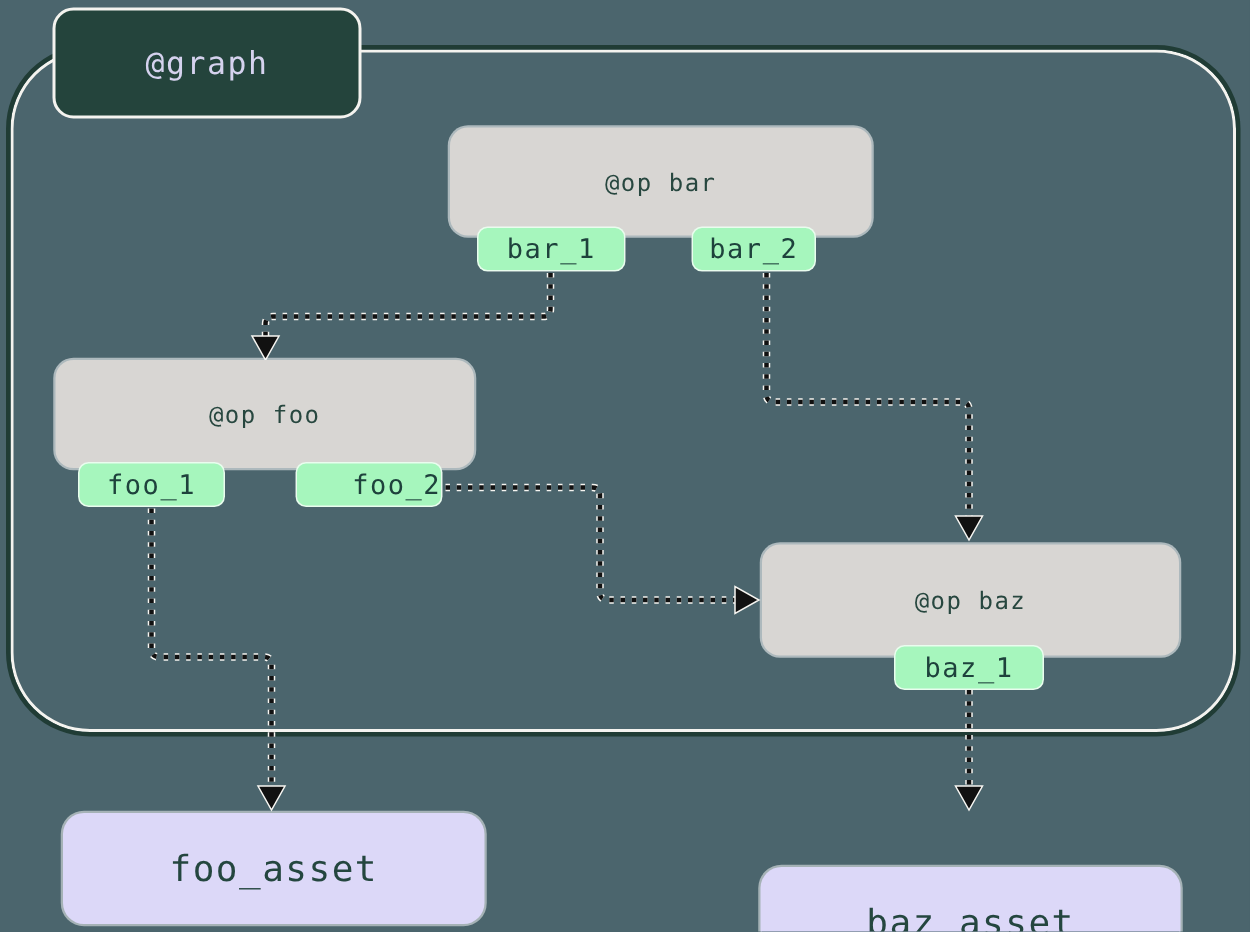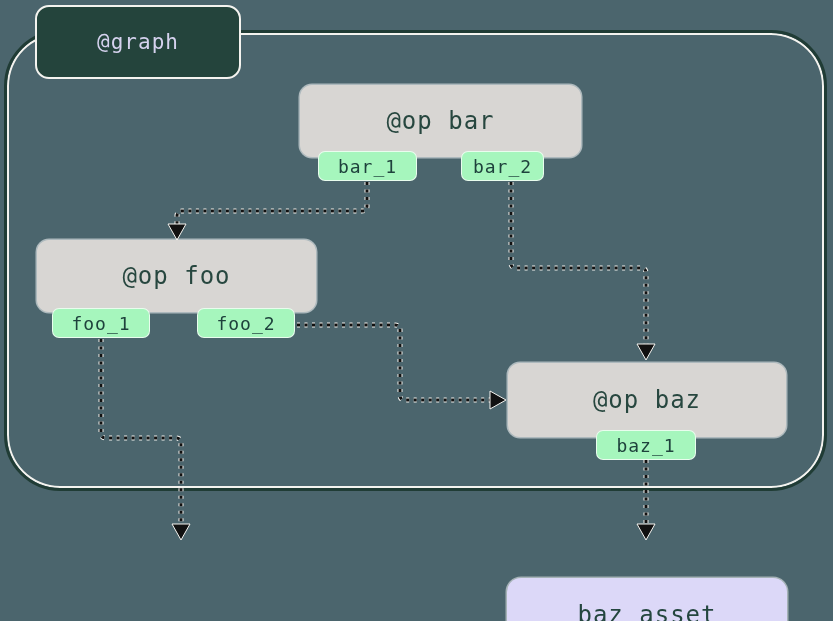--- a/index.html
+++ b/index.html
@@ -40,38 +40,38 @@
     border-radius:14px;
     display:flex;align-items:center;justify-content:center;
     color:var(--graph-label-text);
     font-size:21px;font-weight:500;letter-spacing:1px;
     z-index:3;
   }
   .op{
     position:absolute;background:var(--op-bg);border-radius:12px;
     box-shadow:0 0 0 1.5px rgba(255,255,255,.55);
     display:flex;align-items:center;justify-content:center;
-    color:var(--op-text);font-size:24px;font-weight:500;letter-spacing:1px;
+    color:var(--op-text);font-size:16px;font-weight:500;letter-spacing:1px;
     z-index:3;
   }
   .op-bar{left:300px;top:85px;width:281px;height:72px;}
   .op-foo{left:37px;top:240px;width:279px;height:72px;}
   .op-baz{left:508px;top:363px;width:278px;height:74px;text-align:right;}
 
   .pill{
     position:absolute;height:30px;background:var(--output-bg);
     border-radius:7px;border:1px solid rgba(255,255,255,.75);
     display:flex;align-items:center;justify-content:center;
     color:var(--output-text);font-size:18px;font-weight:500;letter-spacing:1px;
     box-sizing:border-box;z-index:4;
   }
   .pill-bar1{left:318px;top:151px;width:99px;justify-content:center;}
   .pill-bar2{left:461px;top:151px;width:83px;}
   .pill-foo1{left:52px;top:308px;width:98px;}
-  .pill-foo2{left:197px;top:308px;width:98px;}
+  .pill-foo2{left:197px;top:308px;width:98px;justify-content:flex-end;}
   .pill-baz1{left:596px;top:430px;width:100px;}
 
   .asset{
     position:absolute;top:542px;height:74px;background:var(--asset-bg);
     border-radius:14px;box-shadow:0 0 0 1.5px rgba(255,255,255,.5);
     display:flex;align-items:center;justify-content:center;
     color:var(--asset-text);font-size:24px;font-weight:500;letter-spacing:1px;
     z-index:3;
   }
   .asset-foo{left:42px;width:281px;}
@@ -140,17 +140,20 @@
     <span>foo_2</span>
   </div>
 
   <div class="op op-baz">
     <span>@op baz</span>
   </div>
   <div class="pill pill-baz1">
     <span>baz_1</span>
   </div>
 
+  <div class="asset asset-foo">
+    <span>foo_asset</span>
+  </div>
   <div class="asset asset-baz">
     <span>baz_asset</span>
   </div>
 
 </div>
 
 </body></html>

